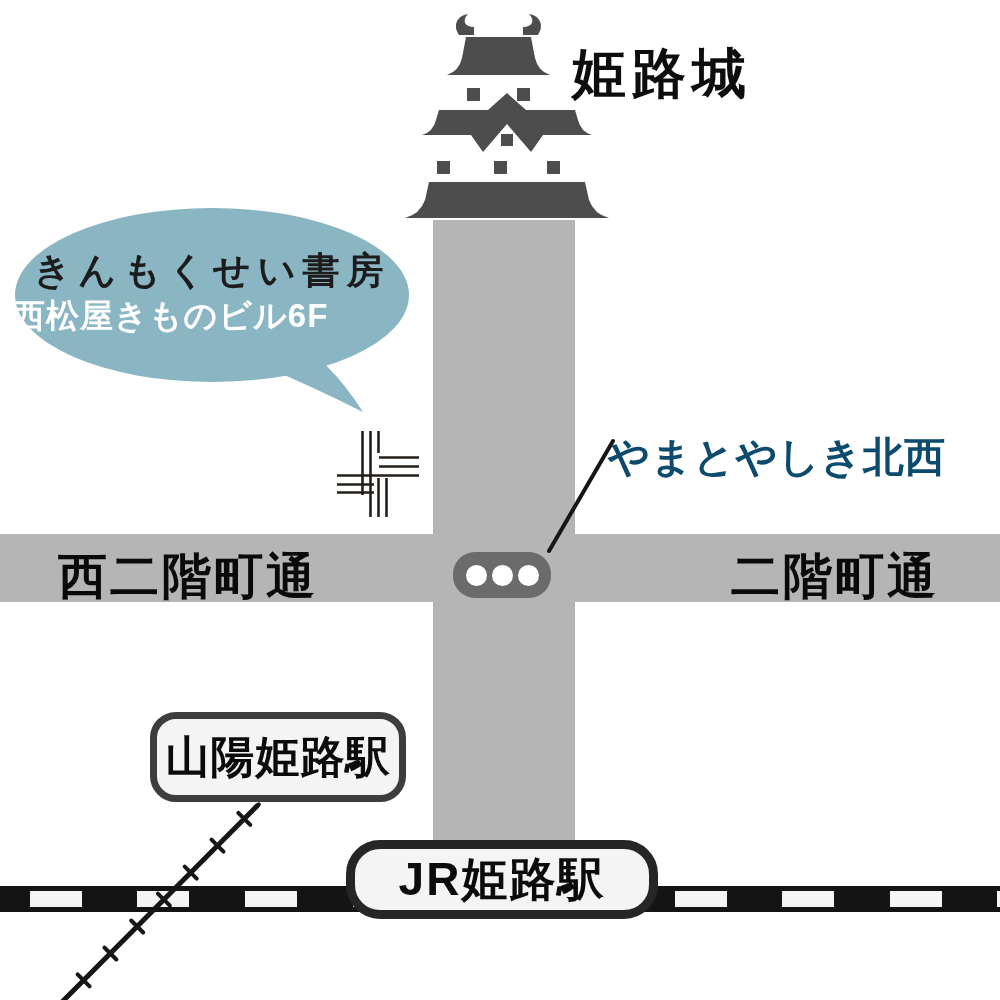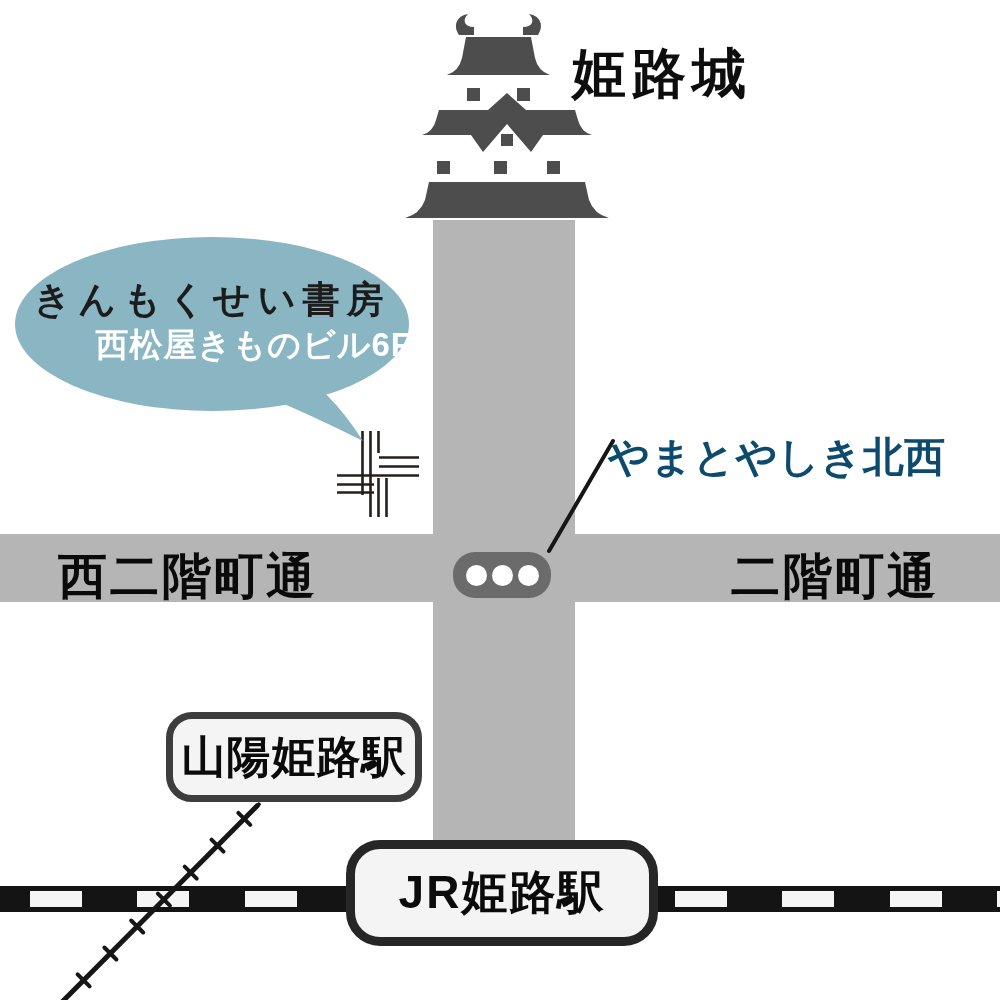--- a/index.html
+++ b/index.html
@@ -11,27 +11,27 @@
   
   .road{background:var(--road,#b5b5b5);}
   .road-v{left:433px;top:220px;width:142px;height:668px;}
   .road-h{left:0;top:534px;width:1000px;height:68px;}
   
   .castle-title{
     left:572px;top:38px;font-size:54px;font-weight:900;color:#0d0d0d;
     letter-spacing:6px;white-space:nowrap;
   }
   
-  .bubble{left:12px;top:233px;width:410px;height:220px;}
+  .bubble{left:12px;top:204px;width:410px;height:220px;}
   .bubble-line1{
     left:0;top:42px;width:400px;text-align:center;font-size:37px;font-weight:900;
     color:#1c1c1c;letter-spacing:7px;white-space:nowrap;
   }
   .bubble-line2{
-    left:0;top:90px;width:400px;text-align:right;font-size:33px;font-weight:900;
+    left:0;top:90px;width:400px;text-align:left;font-size:33px;font-weight:900;
     color:#ffffff;letter-spacing:1px;white-space:nowrap;
   }
   
   .signal-pill{
     left:453px;top:552px;width:98px;height:46px;border-radius:22px;
     background:var(--signal,#6b6b6b);display:flex;align-items:center;justify-content:center;gap:5px;
   }
   .signal-dot{width:21px;height:21px;border-radius:50%;background:#fff;}
   .signal-label{
     left:608px;top:430px;font-size:41px;font-weight:900;color:#0c4a6e;
@@ -41,24 +41,24 @@
   .street{font-size:49px;font-weight:900;color:#0a0a0a;letter-spacing:3px;white-space:nowrap;}
   .street-west{left:58px;top:544px;}
   .street-east{left:731px;top:544px;}
   
   .station{
     display:flex;align-items:center;justify-content:center;white-space:nowrap;
     background:var(--box-fill,#f4f4f4);color:#0b0b0b;font-weight:900;z-index:6;
   }
   .station-sanyo{
     left:150px;top:712px;width:256px;height:90px;border:7px solid var(--sanyo-border,#3d3d3d);
-    border-radius:26px;font-size:44px;letter-spacing:1px;box-sizing:border-box;margin-left:16px;
+    border-radius:26px;font-size:44px;letter-spacing:1px;box-sizing:border-box;
   }
   .station-jr{
-    left:346px;top:840px;width:312px;height:106px;border:9px solid var(--jr-border,#262626);
+    left:346px;top:840px;width:312px;height:79px;border:9px solid var(--jr-border,#262626);
     border-radius:34px;font-size:46px;letter-spacing:2px;box-sizing:border-box;
   }
   
   .rail-jr{left:0;top:886px;width:1000px;height:26px;background:var(--rail-black,#141414);z-index:2;}
   .rail-jr-stripes{
     position:absolute;left:0;right:0;top:5px;bottom:5px;
     background:repeating-linear-gradient(90deg,
       transparent 0 30px,
       var(--rail-white,#f5f5f5) 30px 82px,
       transparent 82px 107.5px);

